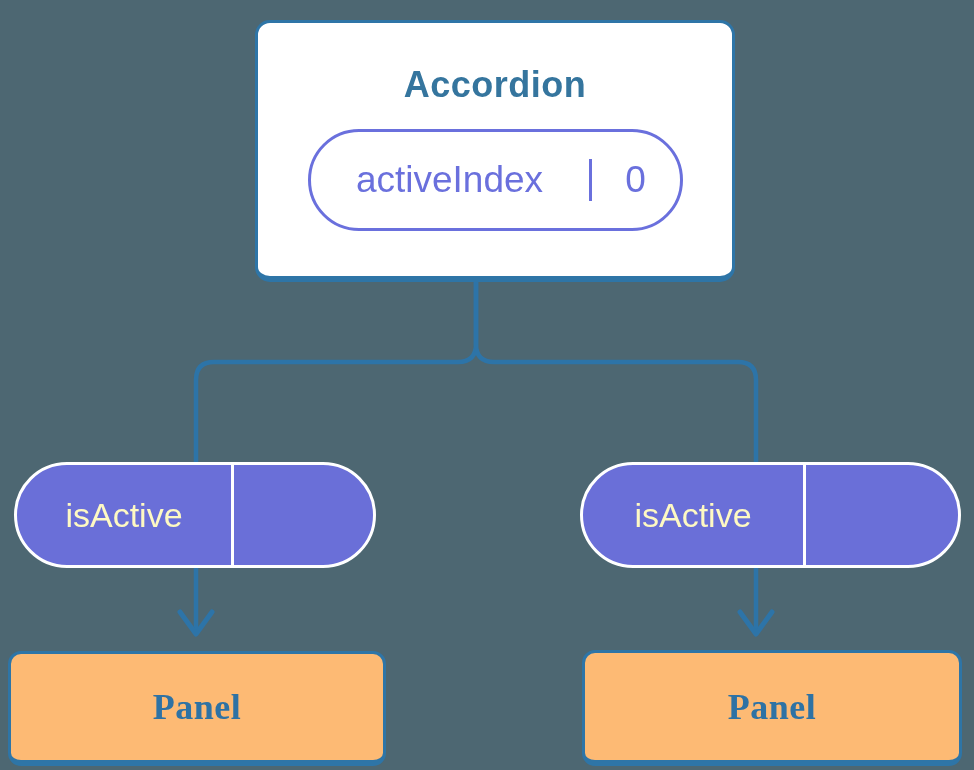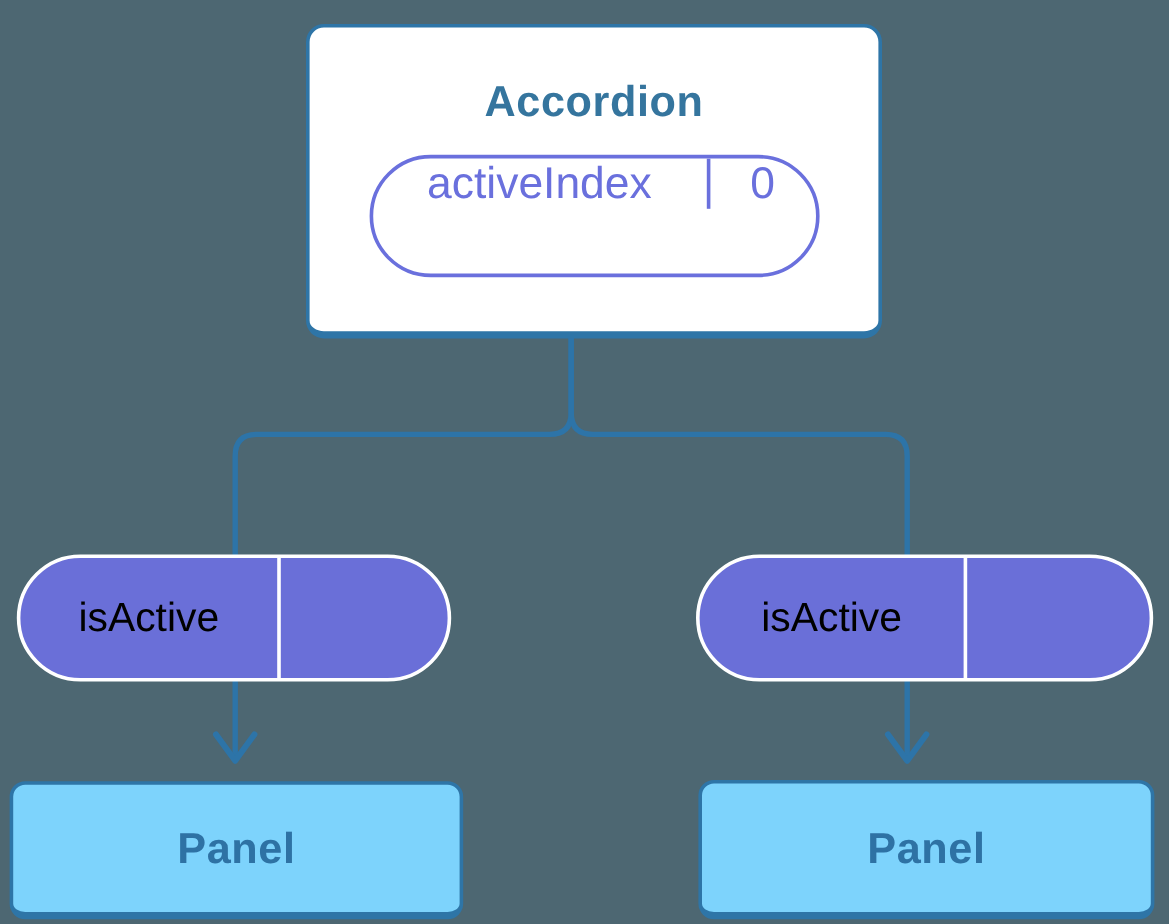--- a/index.html
+++ b/index.html
@@ -27,52 +27,52 @@
     margin-top:40px;
     font-size:36px; line-height:44px; font-weight:700;
     color:#35759e; letter-spacing:.5px;
   }
   .state-pill {
     margin-top:22px;
     width:375px; height:102px; box-sizing:border-box;
     background:#ffffff;
     border:3px solid #6a70dd;
     border-radius:51px;
-    display:flex; align-items:flex-start; overflow:hidden;
+    display:flex; align-items:center; overflow:hidden;
   }
   .state-pill .seg { display:flex; align-items:center; justify-content:center;
     font-size:37px; color:#6a70dd; }
   .state-pill .seg-label { width:278px; border-right:3px solid #6a70dd; }
   .state-pill .seg-value { flex:1; }
 
   
   .prop-pill {
     position:absolute; height:106px; box-sizing:border-box;
     background:#6a6fd8;
     border:3px solid #ffffff;
     border-radius:53px;
     display:flex; align-items:stretch; overflow:hidden;
   }
   .prop-pill .seg { display:flex; align-items:center; justify-content:center;
-    font-size:34px; color:#000000; }
+    font-size:34px; color:#fef9c3; }
   .prop-pill .seg-label { border-right:3px solid #ffffff; }
   .prop-pill .seg-value { flex:1; }
   .pill-a { left:14px;  top:462px; width:362px; }
   .pill-a .seg-label { width:214px; }
   .pill-b { left:580px; top:462px; width:381px; }
   .pill-b .seg-label { width:220px; }
 
   
   .panel {
     position:absolute; box-sizing:border-box;
-    background:#7dd3fc;
+    background:#fdba74;
     border:3px solid #2e75a7;
     border-bottom-width:6px;
     border-radius:13px;
-    display:flex; align-items:center; justify-content:center;
+    display:flex; align-items:center; justify-content:center;font-family:Liberation Serif, serif;
   }
   .panel-a { left:8px;   top:651px; width:378px; height:115px; }
   .panel-b { left:582px; top:650px; width:380px; height:116px; }
   .panel-label { font-size:36px; font-weight:700; color:#2e72a4; letter-spacing:.5px; }
 </style>
 </head>
 <body>
 
 <svg class="connector-svg" viewBox="0 0 974 770">
   <path d="M476 266 L476 344 Q476 362 458 362 L214 362 Q196 362 196 380 L196 630" fill="none" stroke-width="4.5" stroke-linecap="round" stroke="#2d74a8"></path>

